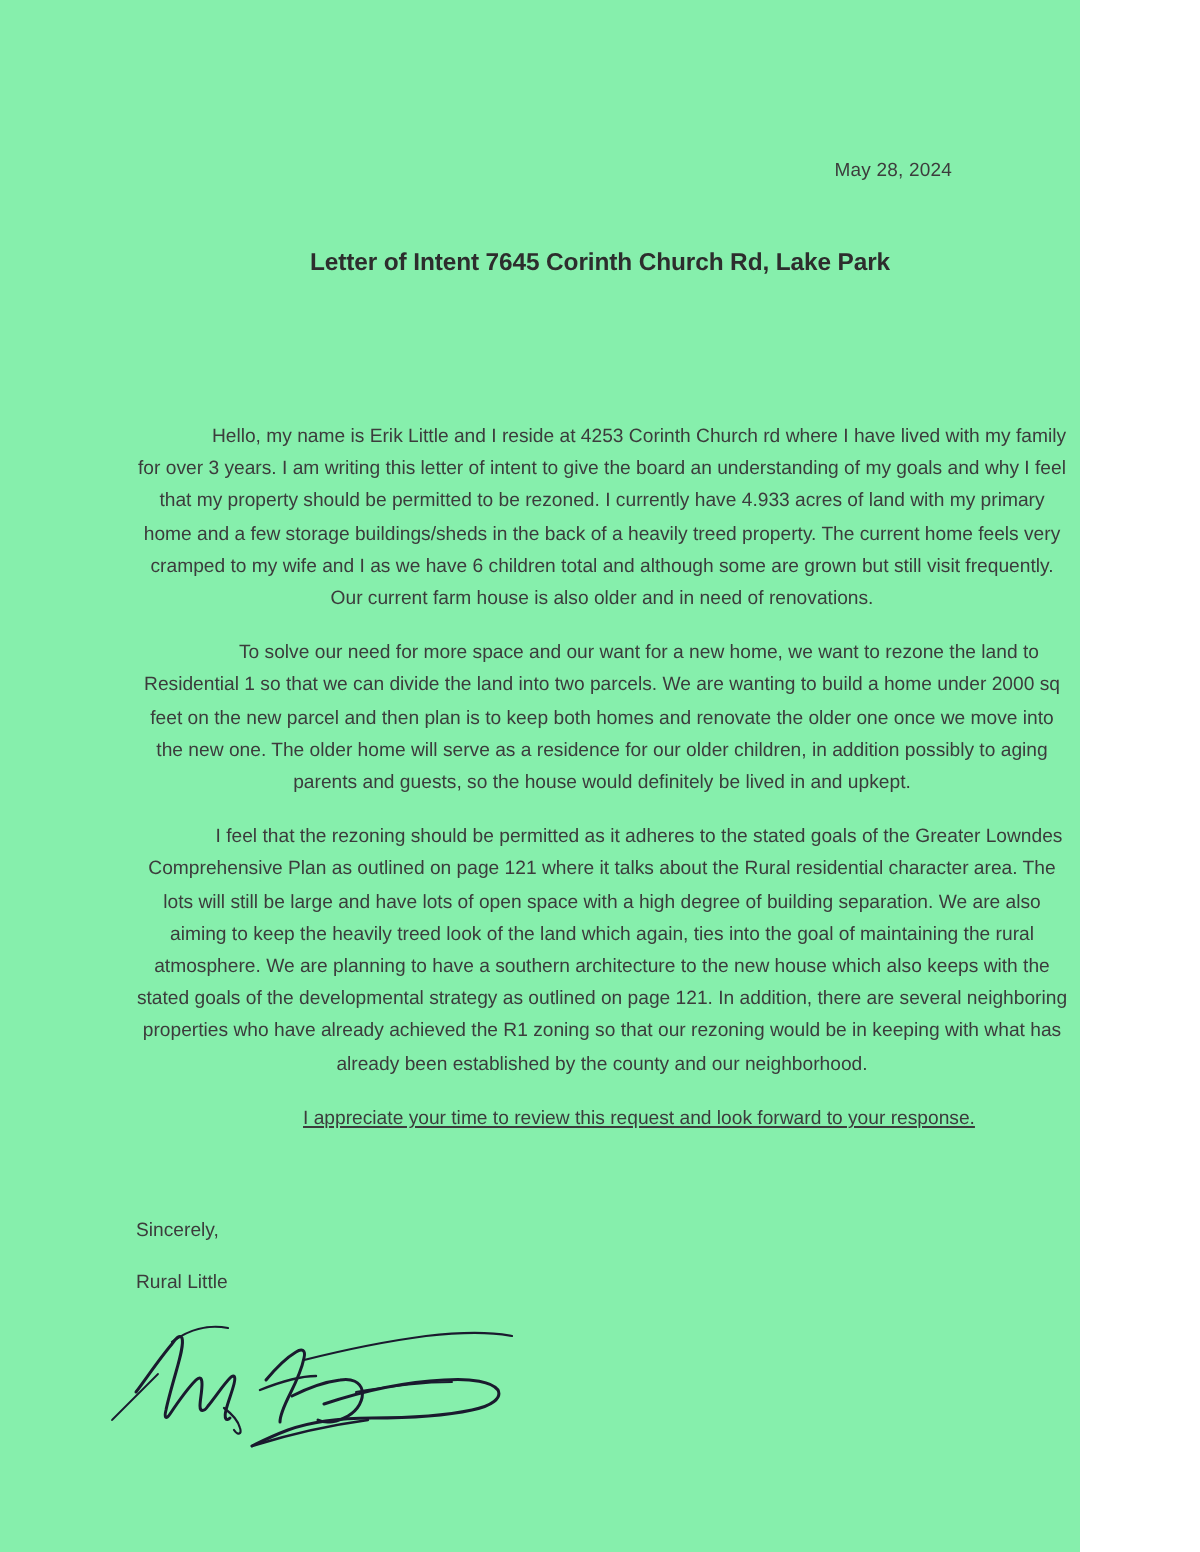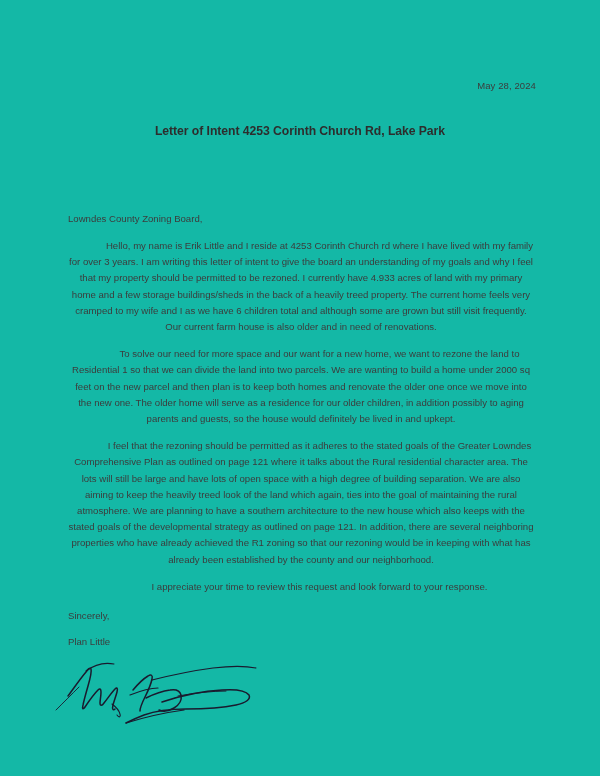--- a/index.html
+++ b/index.html
@@ -2,23 +2,23 @@
 <html><head>
 <meta charset="utf-8">
 <style>
   html, body {
     margin: 0;
     padding: 0;
     background: #ffffff;
   }
   .page {
     position: relative;
-    width: 600px;
+    width: 540px;
     height: 776px;
-    background: #14b8a6;
+    background: #86efac;
     font-family: "Liberation Sans", sans-serif;
     color: #3c3c3c;
     overflow: hidden;
   }
   .date {
     position: absolute;
     top: 80px;
     right: 64px;
     font-size: 9.5px;
     letter-spacing: 0.1px;
@@ -51,20 +51,21 @@
   .para {
     font-size: 9.6px;
     line-height: 16.2px;
     color: #3c3c3c;
     margin: 0 0 11px 0;
     text-indent: 37px;
     text-align: center;
   }
   .para.last {
     margin-bottom: 0;
+    text-decoration: underline;
   }
   .closing {
     position: absolute;
     left: 68px;
     top: 608px;
     font-size: 9.6px;
     line-height: 16px;
     color: #3c3c3c;
   }
   .closing .name {
@@ -84,33 +85,32 @@
     height: 78px;
   }
 </style>
 </head>
 <body>
 
 <div class="page">
 
   <div class="date">May 28, 2024</div>
 
-  <div class="title">Letter of Intent 4253 Corinth Church Rd, Lake Park</div>
+  <div class="title">Letter of Intent 7645 Corinth Church Rd, Lake Park</div>
 
   <div class="body">
-    <p class="salutation">Lowndes County Zoning Board,</p>
     <p class="para">Hello, my name is Erik Little and I reside at 4253 Corinth Church rd where I have lived with my family for over 3 years.  I am writing this letter of intent to give the board an understanding of my goals and why I feel that my property should be permitted to be rezoned.  I currently have 4.933 acres of land with my primary home and a few storage buildings/sheds in the back of a heavily treed property.  The current home feels very cramped to my wife and I as we have 6 children total and although some are grown but still visit frequently.  Our current farm house is also older and in need of renovations.</p>
     <p class="para">To solve our need for more space and our want for a new home, we want to rezone the land to Residential 1 so that we can divide the land into two parcels.  We are wanting to build a home under 2000 sq feet on the new parcel and then plan is to keep both homes and renovate the older one once we move into the new one.  The older home will serve as a residence for our older children, in  addition possibly to aging parents and guests, so the house would definitely be lived in and upkept.</p>
     <p class="para">I feel that the rezoning should be permitted as it adheres to the stated goals of the Greater Lowndes Comprehensive Plan as outlined on page 121 where it talks about the Rural residential character area.  The lots will still be large and have lots of open space with a high degree of building separation.  We are also aiming to keep the heavily treed look of the land which again, ties into the goal of maintaining the rural atmosphere.  We are planning to have a southern architecture to the new house which also keeps with the stated goals of the developmental strategy as outlined on page 121. In addition, there are several neighboring properties who have already achieved the R1 zoning so that our rezoning would be in keeping with what has already been established by the county and our neighborhood.</p>
     <p class="para last">I appreciate your time to review this request and look forward to your response.</p>
   </div>
 
   <div class="closing">
     <div>Sincerely,</div>
-    <div class="name">Plan Little</div>
+    <div class="name">Rural Little</div>
   </div>
 
   <div class="signature">
     <svg viewBox="0 0 230 78" xmlns="http://www.w3.org/2000/svg" fill="none" stroke="#1a1a2e" stroke-linecap="round" stroke-linejoin="round">
       <path d="M6 58 C14 50, 22 42, 29 35" stroke-width="0.9"></path>
       <path d="M18 44 C24 36, 30 27, 36 20 C38 17, 40 15, 41 17 C42 20, 40 27, 38 34
                C36 41, 34 48, 33 53 C32 57, 33 58, 35 55 C39 49, 44 42, 48 38
                C50 36, 51 37, 51 40 C51 44, 50 48, 50 51 C50 54, 52 54, 54 51
                C58 46, 62 40, 65 37 C67 35, 68 36, 67 40 C66 44, 64 49, 63 53
                C62 57, 63 59, 65 57" stroke-width="1.5"></path>

